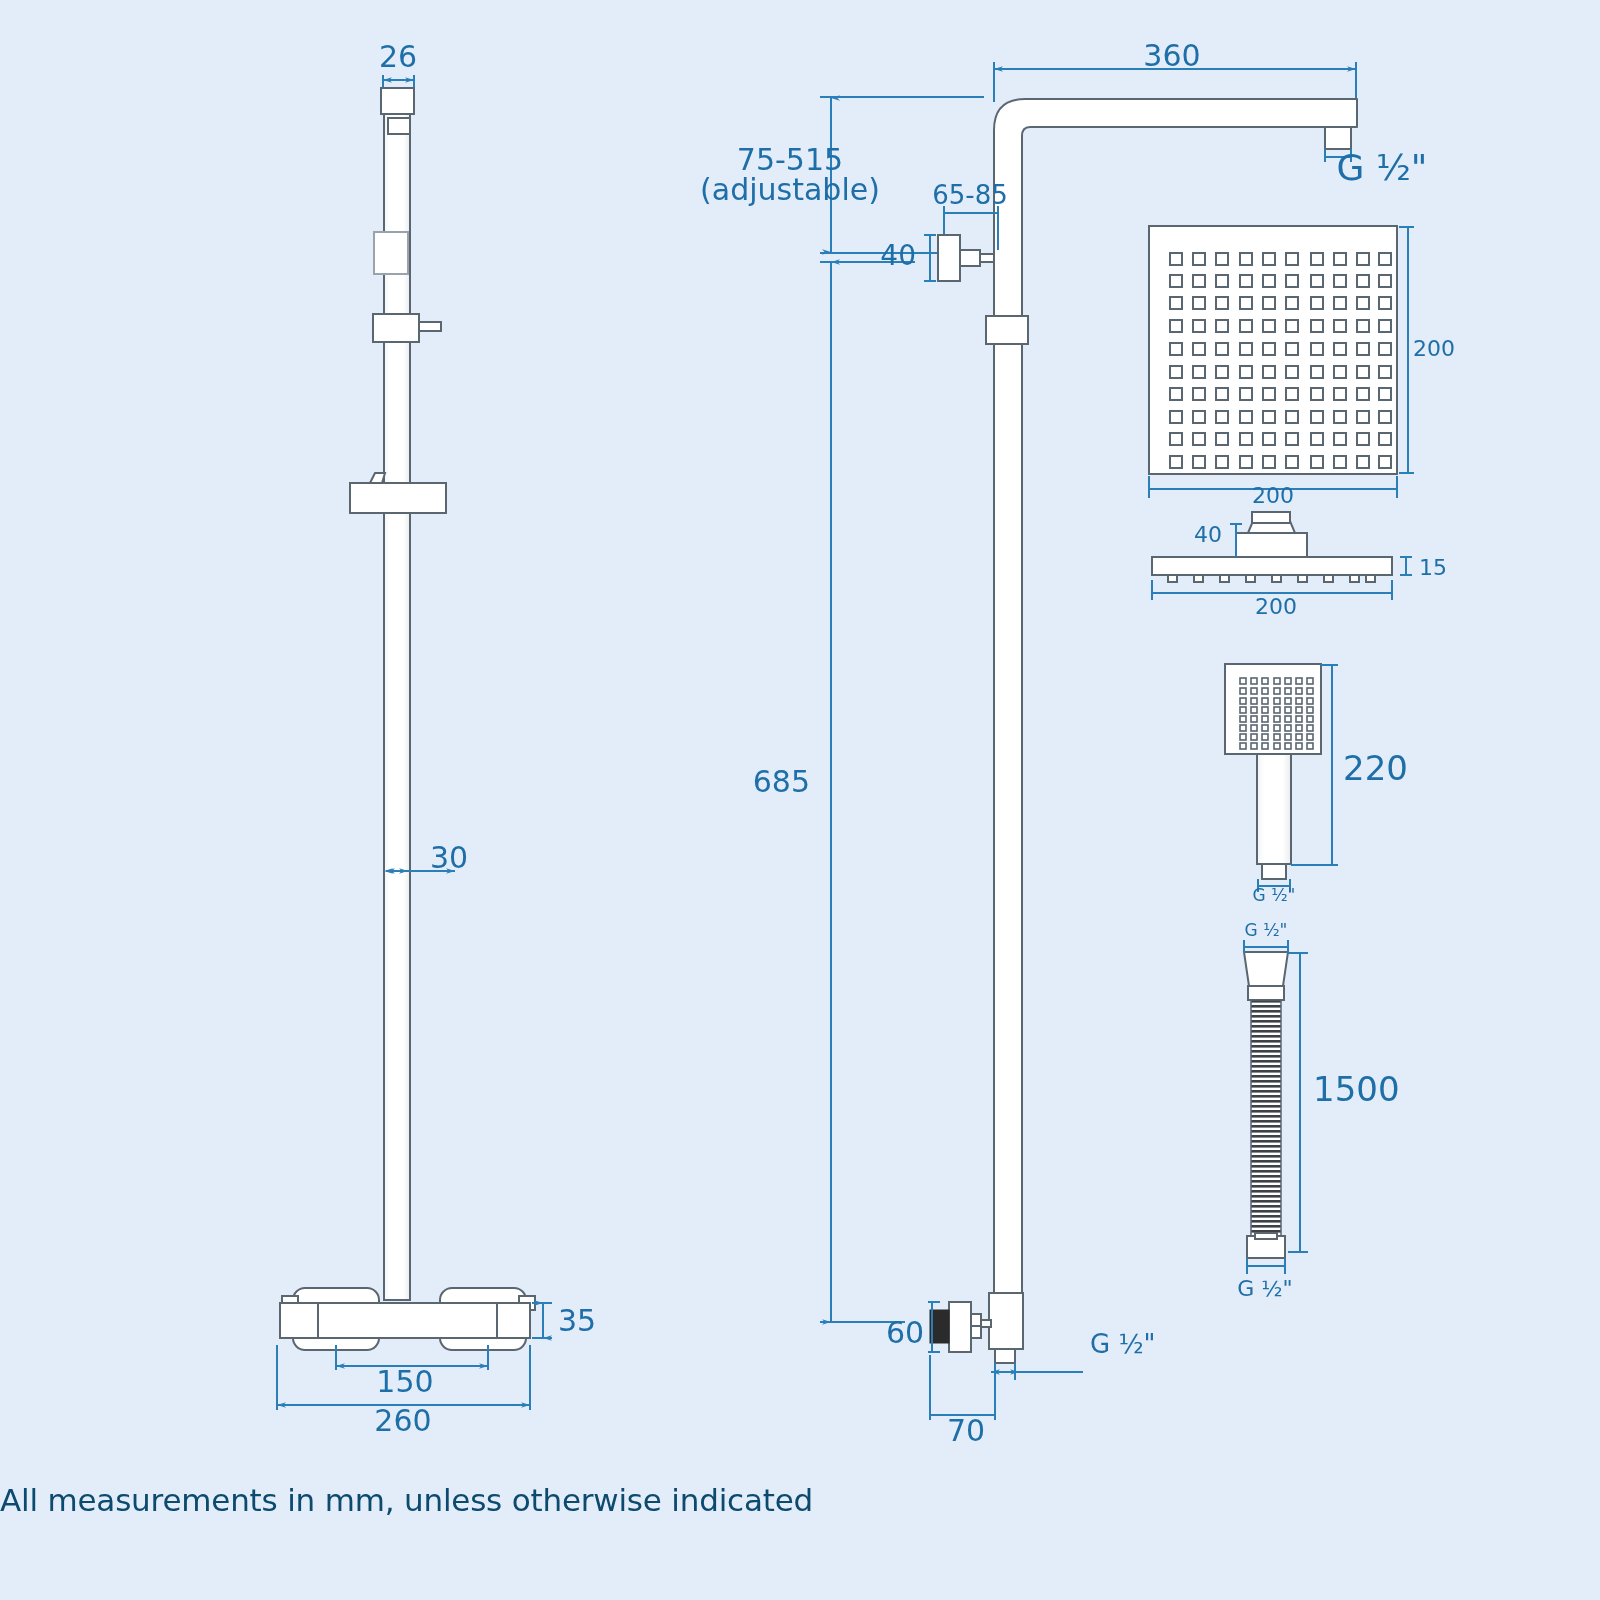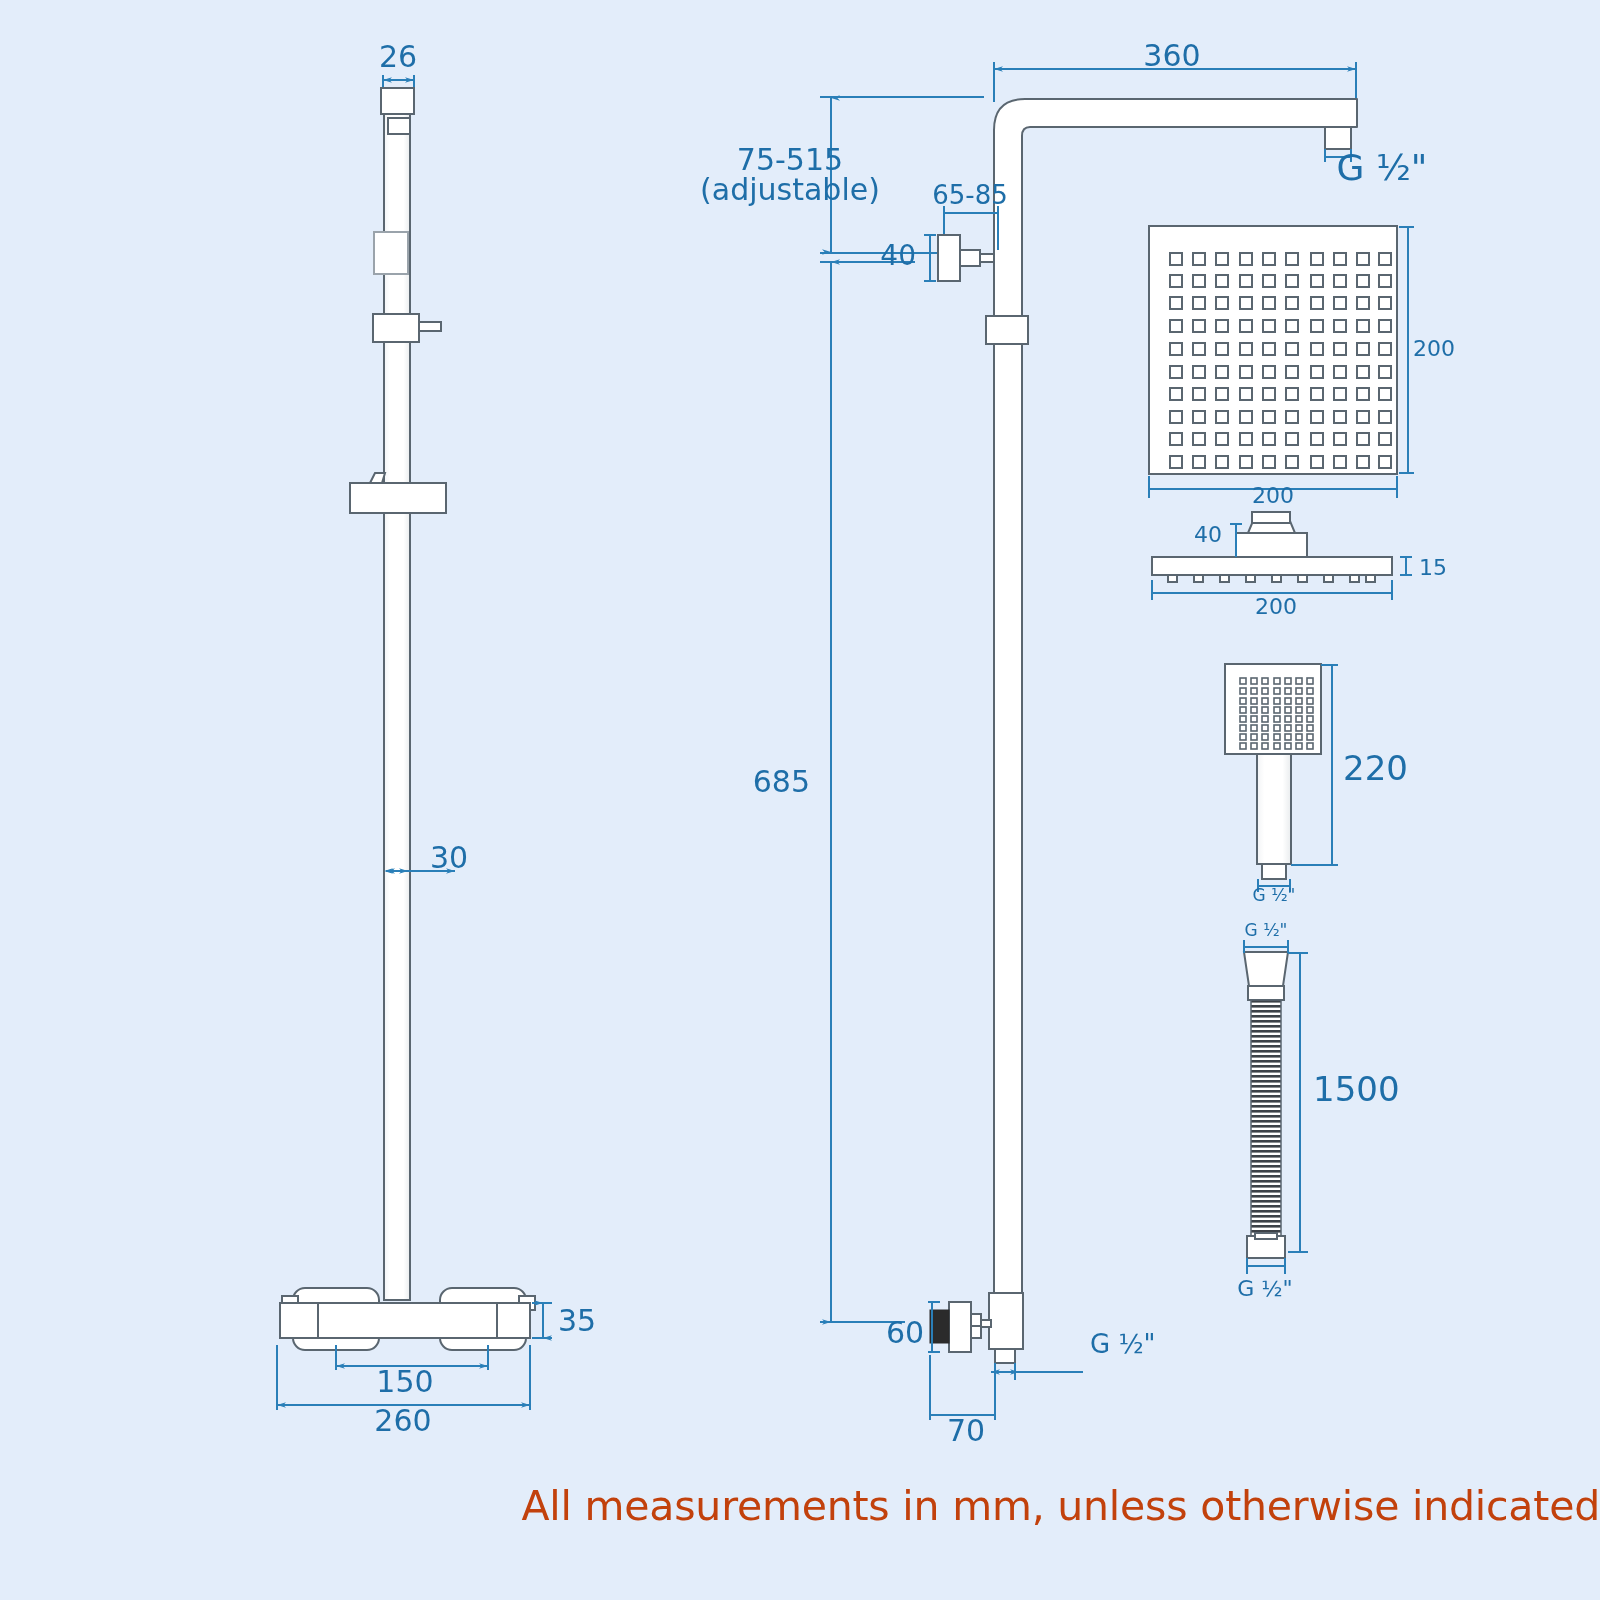--- a/index.html
+++ b/index.html
@@ -14,23 +14,23 @@
   #stage{position:absolute;inset:0;width:1600px;height:1152px;}
   svg.draw{position:absolute;left:0;top:0;width:1600px;height:1600px;}
   .dimtext{
     fill:#1e6ea8;
     font-family:"DejaVu Sans","Liberation Sans",sans-serif;
     font-weight:400;
   }
   .caption{
     position:absolute;
     left:0;top:1482px;width:1600px;
-    text-align:right;
-    color:#c2410c;
-    font-size:41px;
+    text-align:left;
+    color:#0c4a6e;
+    font-size:31px;
     font-family:"DejaVu Sans","Liberation Sans",sans-serif;
     letter-spacing:-0.2px;
   }
 </style>
 </head>
 <body>
 
 <div id="stage">
 
 <svg class="draw" viewBox="0 0 1600 1600" xmlns="http://www.w3.org/2000/svg">

